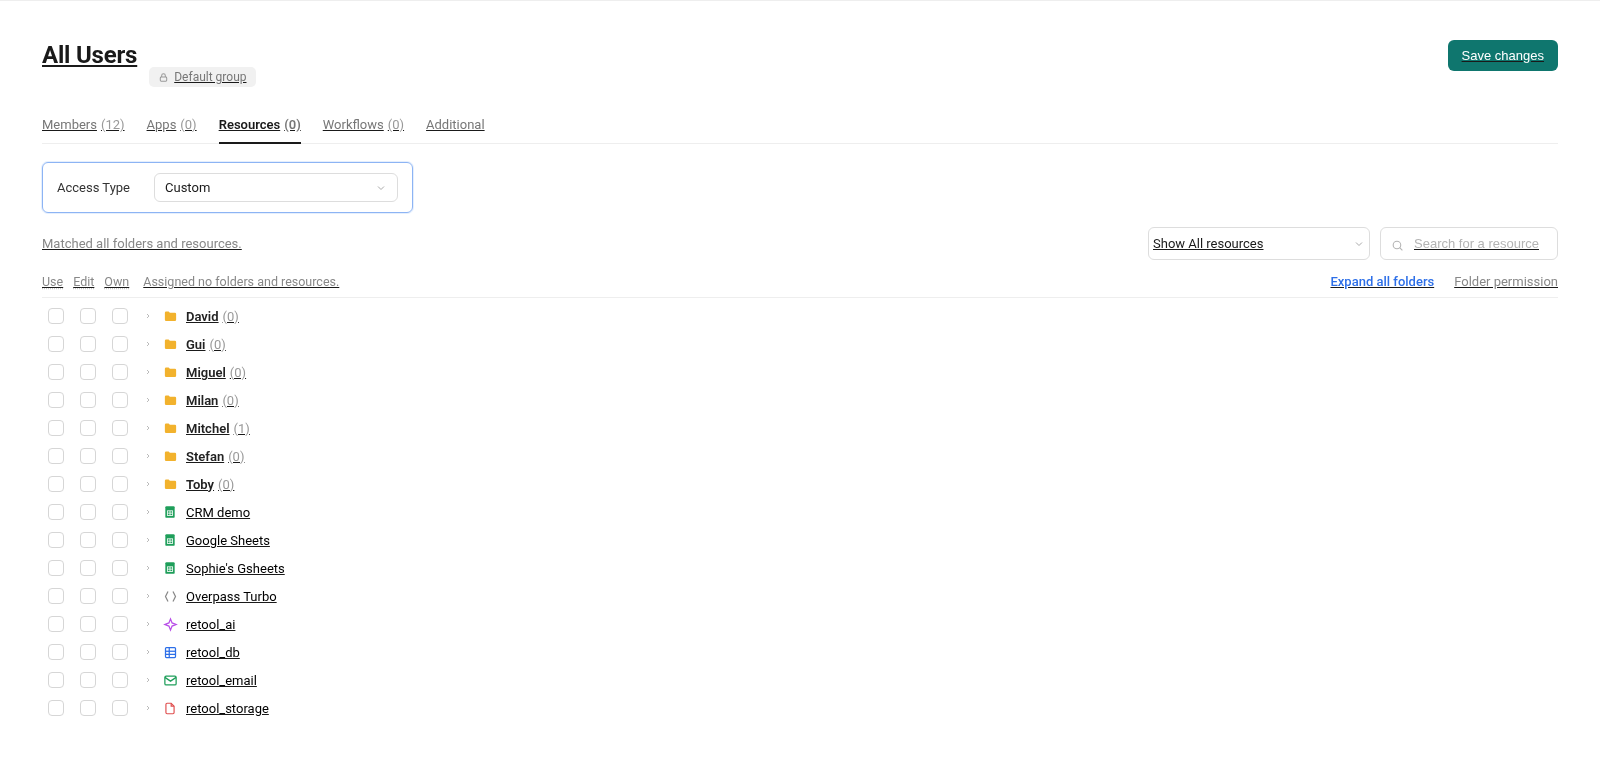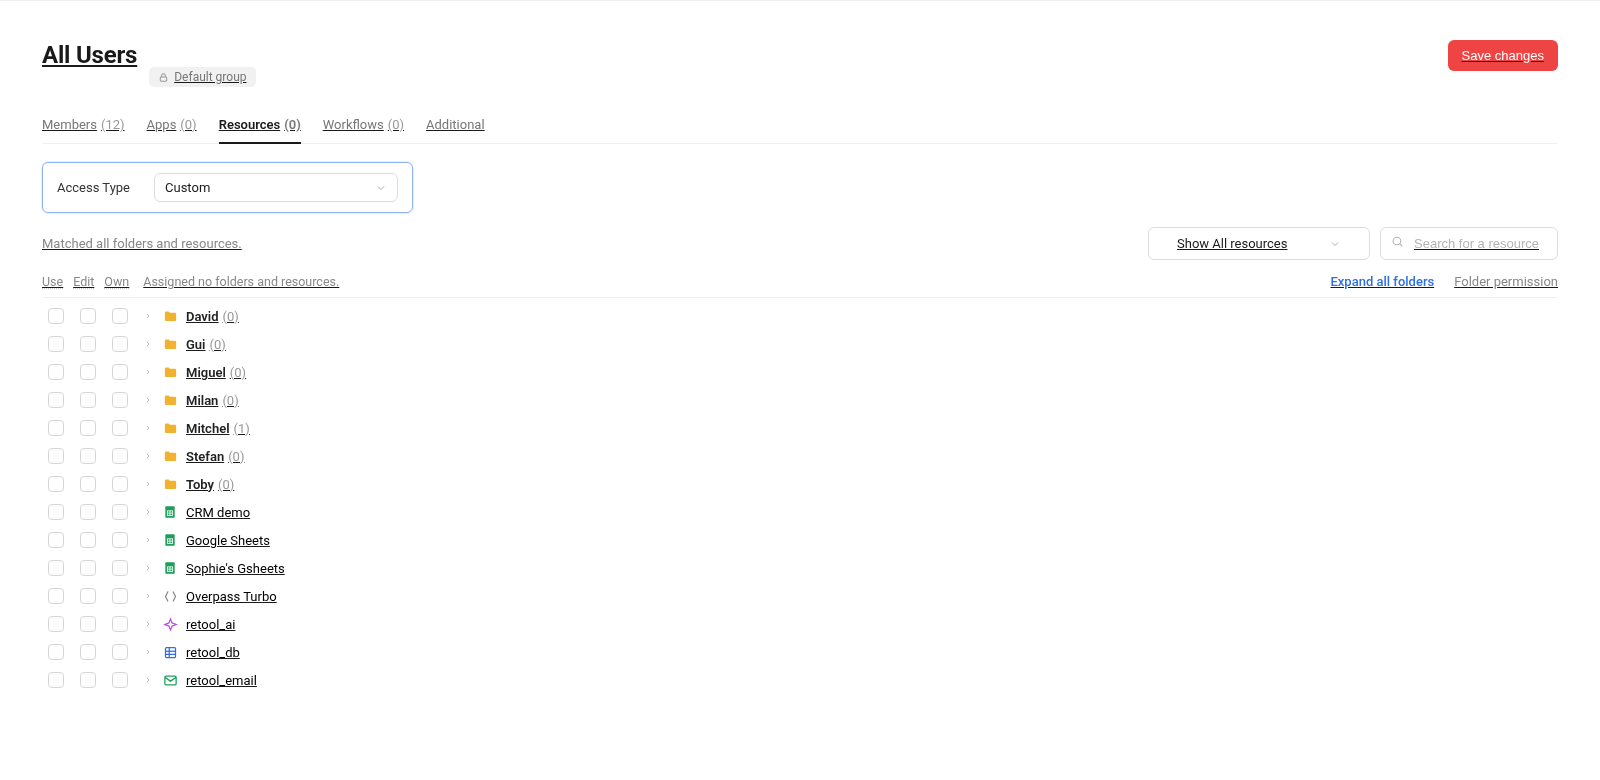--- a/index.html
+++ b/index.html
@@ -23,21 +23,21 @@
     margin-bottom: 24px;
   }
   .title-wrap { display: flex; align-items: center; gap: 12px; }
   h1 { font-size: 24px; font-weight: 700; margin: 0; letter-spacing: -0.2px; }
   .badge {
     display: inline-flex; align-items: center; gap: 5px;
     background: #f1f1f1; color: #777;
     padding: 3px 9px; border-radius: 5px; font-size: 12px; margin-top: 44px;
   }
   .btn-primary {
-    background: #ef4444; color: #fff; border: none;
+    background: #0f766e; color: #fff; border: none;
     padding: 8px 14px; border-radius: 6px; font-size: 13px; font-weight: 500;
     cursor: pointer;
   }
   .tabs {
     display: flex; gap: 22px; border-bottom: 1px solid #eee;
     margin-bottom: 18px;
   }
   .tab {
     padding: 6px 0 10px 0; color: #777; font-size: 13px; cursor: pointer;
     border-bottom: 2px solid transparent; margin-bottom:-1px;
@@ -63,24 +63,24 @@
 
   .bar1 {
     display:flex; align-items:center; justify-content:space-between;
     margin-bottom: 14px;
   }
   .matched { color:#888; font-size:13px; }
   .bar1-right { display:flex; gap:10px; }
   .select-wide {
     display:flex; align-items:center; justify-content:space-between;
     width: 222px; border:1px solid #ddd; border-radius:6px;
-    padding:7px 28px; font-size:13px; background:#fff; cursor:pointer;
+    padding:7px 4px; font-size:13px; background:#fff; cursor:pointer;
   }
   .search {
-    display:flex; align-items:flex-start; gap:8px;
+    display:flex; align-items:flex-end; gap:8px;
     width: 178px; border:1px solid #ddd; border-radius:6px;
     padding:7px 10px; font-size:13px; color:#aaa; background:#fff;
   }
   .search input { border:none; outline:none; font-size:13px; width:100%; color:#333; background:transparent;}
   .search input::placeholder{color:#b4b4b4;}
 
   .bar2 {
     display:flex; align-items:center; justify-content:space-between;
     border-bottom:1px solid #eee; padding-bottom:8px; margin-bottom:4px;
   }
@@ -470,15 +470,34 @@
           </svg>
         </div>
         <span class="icon">
           <svg width="15" height="15" viewBox="0 0 24 24" fill="none" stroke="#1e9e5a" stroke-width="2">
             <rect x="3" y="5" width="18" height="14" rx="2"></rect>
             <path d="M3 7l9 6 9-6"></path>
           </svg>
         </span>
         <span class="name thin">retool_email</span>
       </div>
+      <div class="row">
+        <div class="checks">
+          <div class="cb"></div>
+          <div class="cb"></div>
+          <div class="cb"></div>
+        </div>
+        <div class="caret">
+          <svg width="8" height="8" viewBox="0 0 24 24" fill="none" stroke="#bbb" stroke-width="3">
+            <path d="M9 6l6 6-6 6"></path>
+          </svg>
+        </div>
+        <span class="icon">
+          <svg width="14" height="15" viewBox="0 0 24 24" fill="none" stroke="#e04f4f" stroke-width="2">
+            <path d="M14 3H7a2 2 0 0 0-2 2v14a2 2 0 0 0 2 2h10a2 2 0 0 0 2-2V8l-5-5z"></path>
+            <path d="M14 3v5h5"></path>
+          </svg>
+        </span>
+        <span class="name thin">retool_storage</span>
+      </div>
     </div>
 
 </div>
 
 </body></html>

